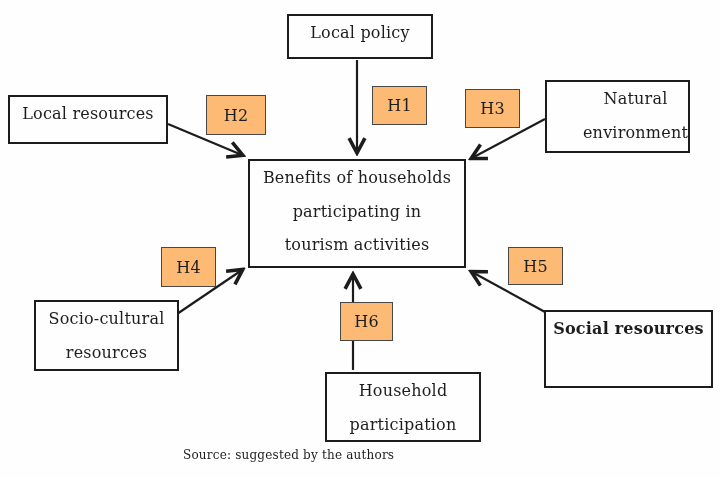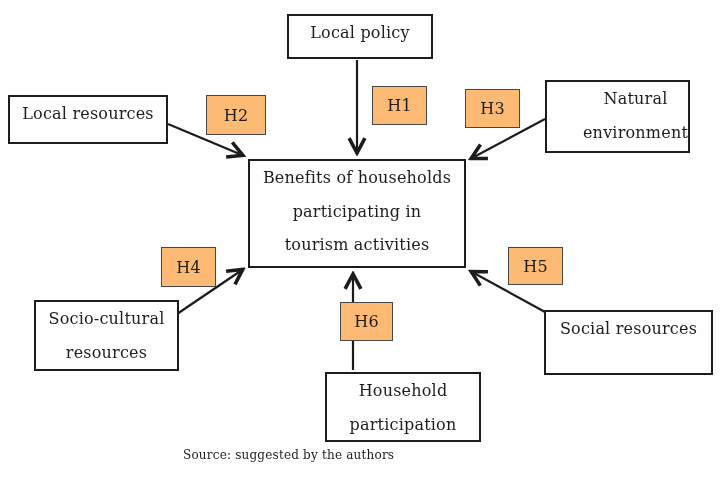--- a/index.html
+++ b/index.html
@@ -96,21 +96,21 @@
     <div class="line">Socio-cultural</div>
     <div class="line">resources</div>
   </div>
 
   <div class="node" style="left:248px; top:159px; width:218px; height:109px; border-width:2.5px;">
     <div class="line">Benefits of households</div>
     <div class="line">participating in</div>
     <div class="line">tourism activities</div>
   </div>
 
-  <div class="node" style="left:544px; top:310px; width:169px; height:65px;">
+  <div class="node" style="left:544px; top:310px; width:169px; height:78px;font-weight:bold;">
     <div class="line">Social resources</div>
   </div>
 
   <div class="node" style="left:277px; top:372px; width:156px; height:70px;margin-left:48px;">
     <div class="line">Household</div>
     <div class="line">participation</div>
   </div>
 
   <div class="hyp" style="left:372px; top:86px; width:55px; height:39px;">
     <span>H1</span>

